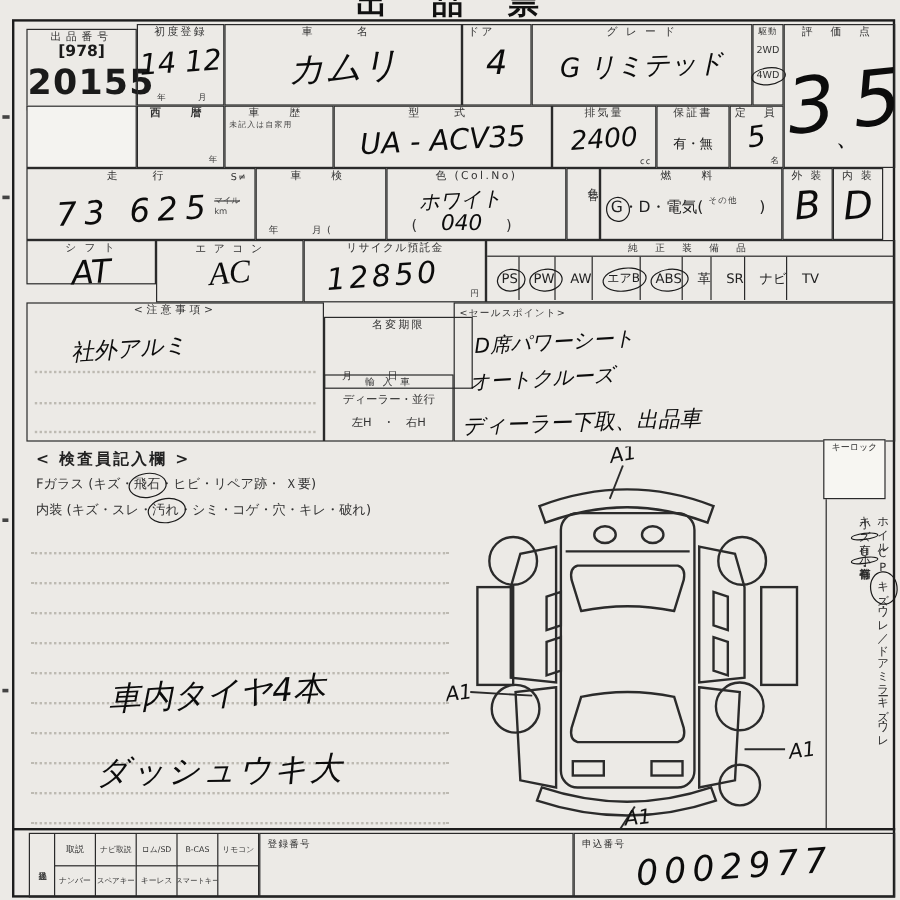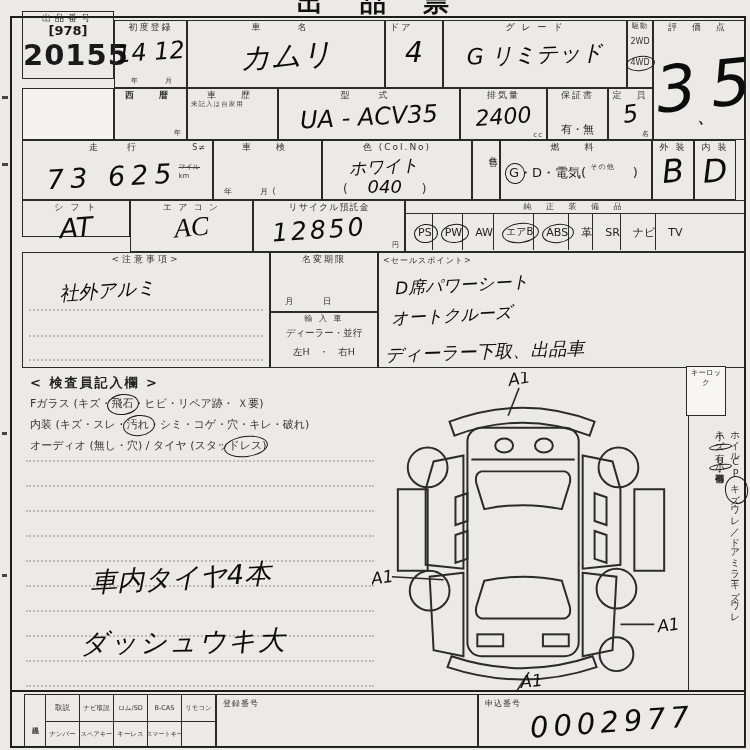--- a/index.html
+++ b/index.html
@@ -39,21 +39,21 @@
 
 <div class="abs" style="left:10px; top:16px; width:736px; height:732px; border:2.5px solid #1d1d1d;"></div>
 
 <div class="abs" style="left:10px; top:690px; width:736px; border-top:2.5px solid #1d1d1d;"></div>
 
 <div class="tick" style="left:2px; top:96px; width:6px; height:3px;"></div>
 <div class="tick" style="left:2px; top:163px; width:6px; height:3px;"></div>
 <div class="tick" style="left:2px; top:432px; width:5px; height:3px;"></div>
 <div class="tick" style="left:2px; top:574px; width:5px; height:3px;"></div>
 
-<div class="cell" style="left:22px; top:11px; width:92px; height:68px;">
+<div class="cell" style="left:22px; top:24px; width:92px; height:68px;">
   <div class="lb" style="letter-spacing:4px;">出品番号</div>
   <div class="prt" style="text-align:center; font-size:13px; font-weight:bold;">[978]</div>
   <div class="prt" style="text-align:center; font-size:29px; font-weight:bold; letter-spacing:1px;">20155</div>
 </div>
 
 <div class="cell" style="left:114px; top:20px; width:73px; height:68px;">
   <div class="lb">初度登録</div>
   <div class="hw" style="font-size:24px; text-align:center; margin-top:6px; transform:rotate(-4deg);">14 12</div>
   <div class="lbl" style="position:absolute; right:4px; bottom:1px; font-size:7px; letter-spacing:10px;">年　月</div>
 </div>
@@ -106,21 +106,21 @@
 </div>
 
 <div class="cell" style="left:460px; top:88px; width:87px; height:52px;">
   <div class="lb">排気量</div>
   <div class="hw" style="font-size:22px; text-align:center; margin-top:4px; transform:rotate(-4deg);">2400</div>
   <div class="lbl" style="position:absolute; right:3px; bottom:0; font-size:7px;">cc</div>
 </div>
 
 <div class="cell" style="left:547px; top:88px; width:61px; height:52px;">
   <div class="lb">保証書</div>
-  <div class="prt" style="font-size:11px; text-align:center; margin-top:22px;">有・無</div>
+  <div class="prt" style="font-size:11px; text-align:center; margin-top:12px;">有・無</div>
 </div>
 
 <div class="cell" style="left:608px; top:88px; width:45px; height:52px;">
   <div class="lb" style="letter-spacing:3px;">定　員</div>
   <div class="hw" style="font-size:24px; text-align:center; transform:rotate(-8deg);">5</div>
   <div class="lbl" style="position:absolute; right:2px; bottom:0; font-size:7px;">名</div>
 </div>
 
 <div class="cell" style="left:22px; top:140px; width:191px; height:60px;">
   <div class="lb" style="letter-spacing:10px;">走　行</div>
@@ -220,21 +220,21 @@
 </div>
 
 <div class="cell" style="left:22px; top:252px; width:248px; height:116px;">
   <div class="lb" style="letter-spacing:3px;">&lt;注意事項&gt;</div>
   <div class="hw" style="font-size:19px; margin:10px 0 0 36px; transform:rotate(-4deg);">社外アルミ</div>
   <div class="dot" style="left:6px; right:6px; top:56px;"></div>
   <div class="dot" style="left:6px; right:6px; top:82px;"></div>
   <div class="dot" style="left:6px; right:6px; top:106px;"></div>
 </div>
 
-<div class="cell" style="left:270px; top:252px; width:108px; height:60px;">
+<div class="cell" style="left:270px; top:264px; width:124px; height:60px;">
   <div class="lb" style="letter-spacing:2px;">名変期限</div>
   <div class="lbl" style="position:absolute; left:14px; bottom:3px; font-size:8.5px;">月　　　日</div>
 </div>
 
 <div class="cell" style="left:270px; top:312px; width:108px; height:56px;">
   <div class="lb" style="font-size:8px;">輸 入 車</div>
   <div style="font-size:9.5px; text-align:center; margin-top:4px; color:#333; white-space:nowrap;">ディーラー・並行</div>
   <div style="font-size:9.5px; text-align:center; margin-top:6px; color:#333; white-space:nowrap;">左H　・　右H</div>
 </div>
 
@@ -258,23 +258,20 @@
   <div class="dot" style="left:4px; width:348px; top:317px;"></div>
 
   <div style="position:absolute; left:8px; top:6px; font-size:13px; font-weight:bold; letter-spacing:2px; color:#222;">&lt; 検査員記入欄 &gt;</div>
 
   <div style="position:absolute; left:8px; top:28px; font-size:11px; color:#333; white-space:nowrap;">
     <span>Fガラス (キズ・</span><span class="circ">飛石</span><span>・ヒビ・リペア跡・ Ｘ要)</span>
   </div>
   <div style="position:absolute; left:8px; top:49px; font-size:11px; color:#333; white-space:nowrap;">
     <span>内装 (キズ・スレ・</span><span class="circ">汚れ</span><span>・シミ・コゲ・穴・キレ・破れ)</span>
   </div>
-  <div style="position:absolute; left:8px; top:70px; font-size:11px; color:#333; white-space:nowrap;">
-    <span>オーディオ (無し・穴) / タイヤ (スタッ</span><span class="circ">ドレス</span><span>)</span>
-  </div>
 
   <div class="hw" style="position:absolute; left:68px; top:192px; font-size:27px; transform:rotate(-3deg);">車内タイヤ4本</div>
   <div class="hw" style="position:absolute; left:58px; top:256px; font-size:27px; transform:rotate(-1deg); letter-spacing:2px;">ダッシュウキ大</div>
 </div>
 
 <svg class="abs" style="left:372px; top:372px;" width="318" height="318" viewBox="0 0 320 320">
   <g stroke="#2b2b2b" stroke-width="2" fill="none">
 
     <path d="M78,50 Q152,22 224,50 L219,64 Q152,38 83,64 Z"></path>
 
@@ -317,21 +314,21 @@
     <path d="M158,302 L145,322" stroke-width="1.6"></path>
   </g>
   <text x="138" y="14" font-size="17" font-style="italic" fill="#111" transform="rotate(-10 138 14)">A1</text>
   <text x="0" y="214" font-size="17" font-style="italic" fill="#111" transform="rotate(-8 0 214)">A1</text>
   <text x="288" y="262" font-size="17" font-style="italic" fill="#111" transform="rotate(-8 288 262)">A1</text>
   <text x="150" y="318" font-size="17" font-style="italic" fill="#111" transform="rotate(-6 150 318)">A1</text>
 </svg>
 
 <div class="abs" style="left:688px; top:368px; width:58px; height:322px; border-left:1.5px solid #2a2a2a;"></div>
 
-<div class="cell" style="left:686px; top:366px; width:40px; height:50px; background:#f7f6f2;">
+<div class="cell" style="left:686px; top:366px; width:52px; height:50px; background:#f7f6f2;">
   <div style="font-size:7.5px; text-align:center; color:#333; padding-top:1px;">キーロック</div>
 </div>
 
 <div class="abs vtext" style="left:692px; top:424px; height:262px; width:50px; font-size:9.5px; color:#2a2a2a; line-height:1.4;">
   <p style="margin-left:2px;">
     <span>ホイルCP</span><span class="circ">キズ</span><span>・ワレ／ドアミラーキズ・ワレ</span>
   </p>
   <p style="margin-left:2px;">
     <span>小キズ</span><span class="circ">有</span><span>　小U</span><span class="circ">有</span><span>・補修有</span>
   </p>

